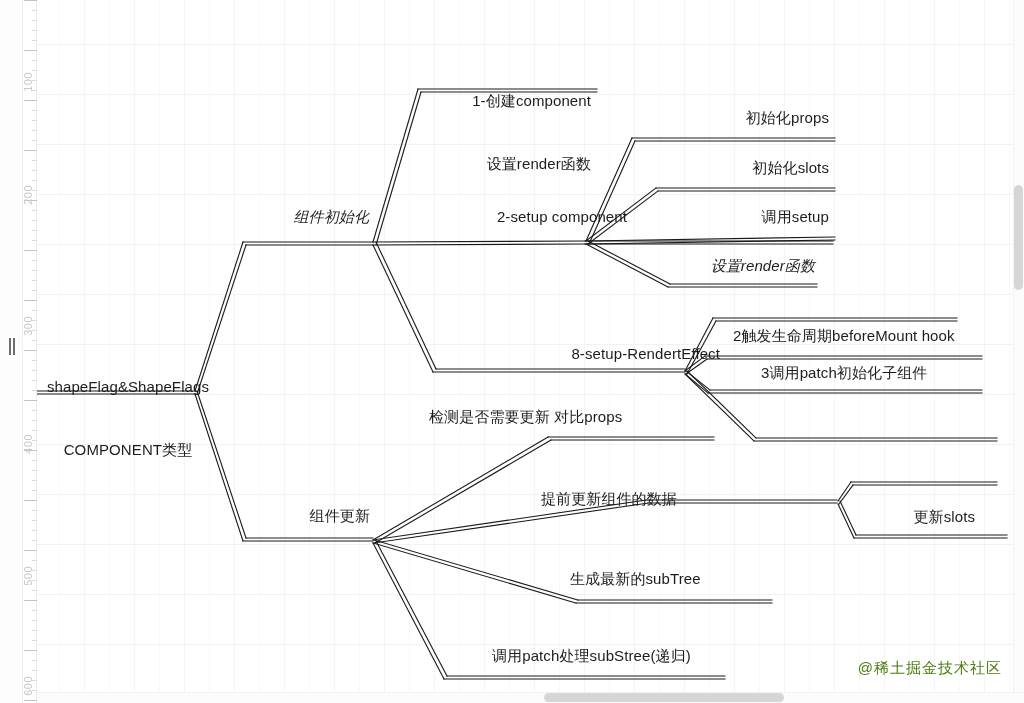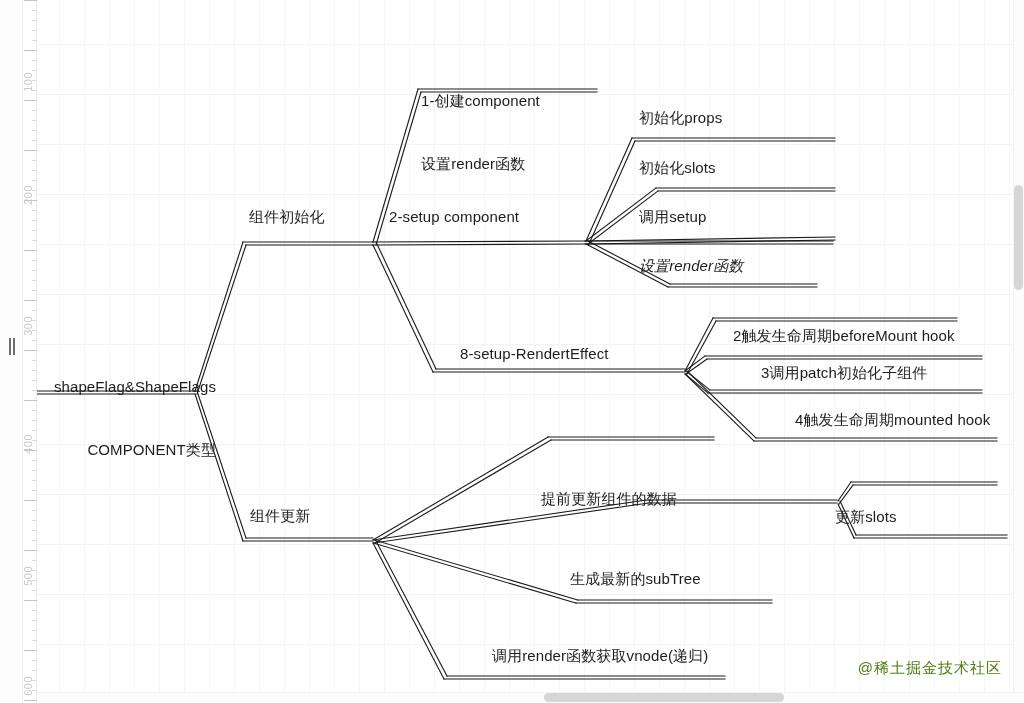--- a/index.html
+++ b/index.html
@@ -111,26 +111,26 @@
   .node {
     position: absolute;
     color: #1d1d1d;
     font-size: 15px;
     line-height: 21px;
     white-space: pre;
     font-family: "Liberation Sans", "DejaVu Sans", sans-serif;
     letter-spacing: 0.1px;
   }
   .node.center {
-    text-align: left;
+    text-align: right;
   }
   .node.root {
     font-size: 15px;
     line-height: 21px;
-    text-align: right;
+    text-align: center;
   }
 
   
   .scrollbar-v {
     position: absolute;
     right: 1px;
     top: 185px;
     width: 9px;
     height: 105px;
     background: #d6d6d6;
@@ -292,21 +292,21 @@
         <path d="M817,538 L970,538"></path>
         <path d="M819,535 L970,535"></path>
       </g>
     </svg>
 
     <div class="node root center" style="left:3px; top:334px; width:176px;">
       <div>shapeFlag&amp;ShapeFlags</div>
       <div>COMPONENT类型</div>
     </div>
 
-    <div class="node center" style="left:212px; top:206px; width:120px;">组件初始化</div>
+    <div class="node center" style="left:212px; top:206px; width:120px;font-style:italic;">组件初始化</div>
 
     <div class="node center" style="left:213px; top:505px; width:120px;">组件更新</div>
 
     <div class="node center" style="left:384px; top:48px; width:170px;">
       <div>1-创建component</div>
       <div>设置render函数</div>
     </div>
 
     <div class="node center" style="left:352px; top:206px; width:238px;">2-setup component</div>
 
@@ -318,28 +318,28 @@
 
     <div class="node center" style="left:602px; top:206px; width:190px;">调用setup</div>
 
     <div class="node center" style="left:602px; top:255px; width:176px;font-style:italic;">设置render函数</div>
 
 
     <div class="node" style="left:696px; top:325px;">2触发生命周期beforeMount hook</div>
 
     <div class="node" style="left:724px; top:362px;">3调用patch初始化子组件</div>
 
-    <div class="node" style="left:758px; top:409px;">4触发生命周期mounted hook</div>
-
+
+    <div class="node" style="left:392px; top:406px;">检测是否需要更新 对比props</div>
 
     <div class="node" style="left:504px; top:468px;margin-top:20px;">提前更新组件的数据</div>
 
     <div class="node" style="left:533px; top:568px;">生成最新的subTree</div>
 
-    <div class="node" style="left:455px; top:645px;">调用render函数获取vnode(递归)</div>
+    <div class="node" style="left:455px; top:645px;">调用patch处理subStree(递归)</div>
 
 
     <div class="node center" style="left:798px; top:506px; width:140px;">更新slots</div>
   </div>
 
   <div class="ruler-gutter">
     <div class="ruler-outer-rail">
       <div class="ruler-thumb"></div>
     </div>
     <div class="ruler-ticks" id="ruler-ticks">

